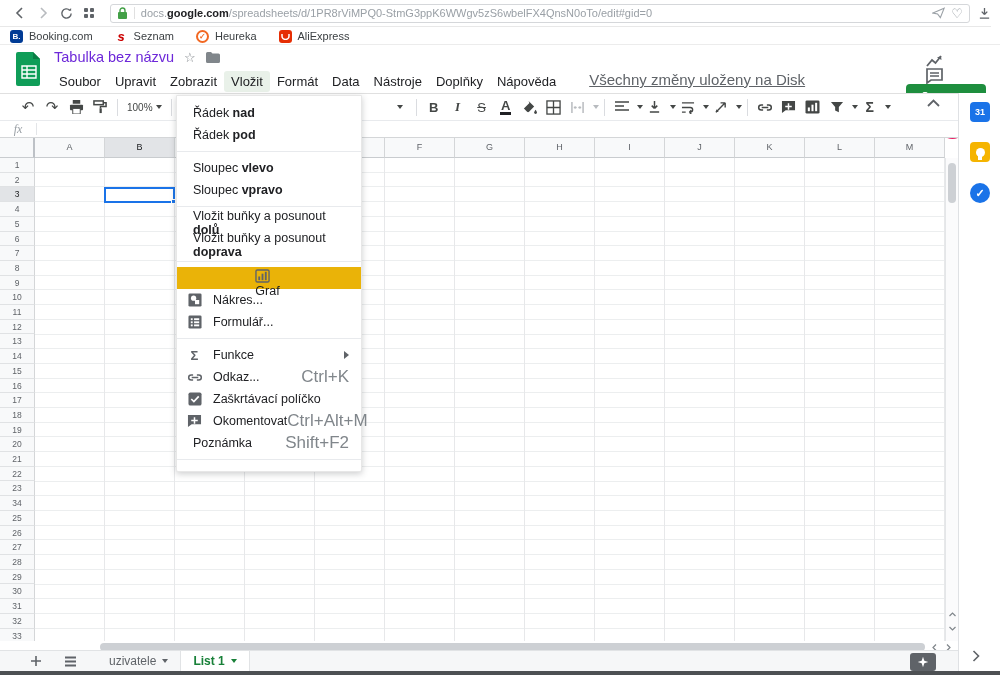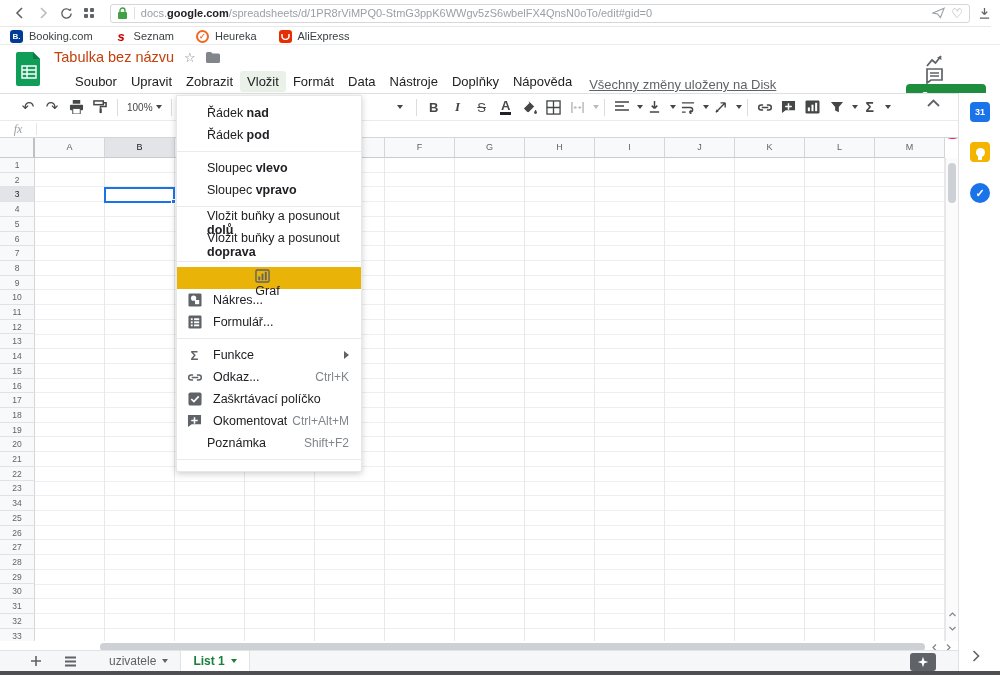--- a/index.html
+++ b/index.html
@@ -23,26 +23,26 @@
   .bm-ic { width:13px; height:13px; border-radius:3px; margin-right:6px; display:flex; align-items:center; justify-content:center; font-size:8px; font-weight:bold; color:#fff; }
   .bm-booking { background:#003b95; }
   .bm-seznam { background:transparent; color:#cc0000; font-style:italic; font-size:13px; }
   .bm-heureka { background:transparent; border:2px solid #f26822; border-radius:50%; color:#f26822; font-size:8px; }
   .bm-ali { background:#e62e04; }
 
   
   #sheets-header { position:absolute; left:0; top:45px; width:1000px; height:48px; background:#fff; }
   #sheets-logo { position:absolute; left:16px; top:7px; }
   #title-row { position:absolute; left:54px; top:4px; display:flex; align-items:center; }
-  #doc-title { font-size:14.5px; color:#c2410c; }
+  #doc-title { font-size:14.5px; color:#6d28d9; }
   .title-ic { color:#80868b; margin-left:10px; font-size:13px; }
-  #menubar { position:absolute; left:68px; top:26px; display:flex; align-items:flex-end; font-size:13px; color:#202124; }
+  #menubar { position:absolute; left:52px; top:26px; display:flex; align-items:flex-start; font-size:13px; color:#202124; }
   .menubar-item { padding:3px 7px; border-radius:3px; }
   .menubar-item.open { background:#e9f1e9; }
-  #save-status { margin-left:10px; font-size:13px; color:#5f6368; text-decoration:underline; }
+  #save-status { margin-left:26px; font-size:15px; color:#5f6368; text-decoration:underline; }
   #header-actions { position:absolute; right:14px; top:9px; display:flex; align-items:center;flex-direction:column; }
   .hdr-ic { color:#5f6368; margin-right:22px; }
   #share-btn { background:#1e8e3e; color:#fff; border:none; border-radius:4px; height:28px; padding:0 14px; font-size:13px; font-weight:bold; display:flex; align-items:center; }
   #share-btn svg { margin-right:7px; }
   #avatar { width:27px; height:27px; border-radius:50%; background:#e91e63; color:#fff; font-size:14px; display:flex; align-items:center; justify-content:center; margin-left:14px; }
 
   
   #toolbar { position:absolute; left:0; top:93px; width:958px; height:28px; border-top:1px solid #e0e0e0; border-bottom:1px solid #e8eaed; background:#fff; display:flex; align-items:center; padding-left:16px; }
   .tb { min-width:24px; height:22px; display:flex; align-items:center; justify-content:center; color:#444746; border-radius:3px; font-size:12px; }
   .tb-sep { width:1px; height:17px; background:#dadce0; margin:0 5px; }
@@ -83,23 +83,23 @@
   #hscroll { position:absolute; left:0px; top:641px; width:958px; height:12px; background:#fff; }
   #hthumb { position:absolute; left:100px; top:2px; width:825px; height:8px; background:#cdd0d4; border-radius:4px; }
   .hs-arrow { position:absolute; top:2px; width:9px; height:9px; color:#80868b; }
   #hs-left { left:930px; } #hs-right { left:944px; }
 
   
   #insert-menu { position:absolute; left:176px; top:95px; width:186px; background:#fff; border:1px solid #e7e7e7; border-radius:0 0 2px 2px; box-shadow:0 2px 6px rgba(60,64,67,.25); padding:6px 0; z-index:50; }
   .mi { display:flex; align-items:center; height:22px; padding:0 12px 0 9px; font-size:12.5px; color:#202124; }
   .mi.hover { background:#eab308;flex-direction:column; }
   .mi-icon { width:17px; height:17px; margin-right:10px; color:#5f6368; display:flex; align-items:center; justify-content:center; flex:none; font-size:13px; }
-  .mi.no-icon { padding-left:30px; }
+  .mi.no-icon { padding-left:16px; }
   .mi-label b { font-weight:bold; }
-  .mi-shortcut { margin-left:auto; color:#80868b; font-size:12px; }
+  .mi-shortcut { margin-left:auto; color:#80868b; font-size:17px; }
   .mi-sub { margin-left:auto; width:0; height:0; border-top:4px solid transparent; border-bottom:4px solid transparent; border-left:5px solid #5f6368; }
   .menu-divider { height:1px; background:#e8eaed; margin:5px 0; }
 
   
   #right-panel { position:absolute; left:958px; top:93px; width:42px; height:578px; background:#fff; border-left:1px solid #dfe1e4; }
   .rp-ic { position:absolute; left:11px; width:20px; height:20px; display:flex; align-items:center; justify-content:center; }
   #rp-calendar { top:9px; background:#1a73e8; border-radius:4px; color:#fff; font-size:9px; font-weight:bold; }
   #rp-keep { top:49px; background:#f5b400; border-radius:4px; }
   #keep-bulb { width:9px; height:9px; background:#fff; border-radius:50%; position:relative; }
   #keep-bulb::after { content:""; position:absolute; left:2.5px; top:8px; width:4px; height:4px; background:#fff; }

